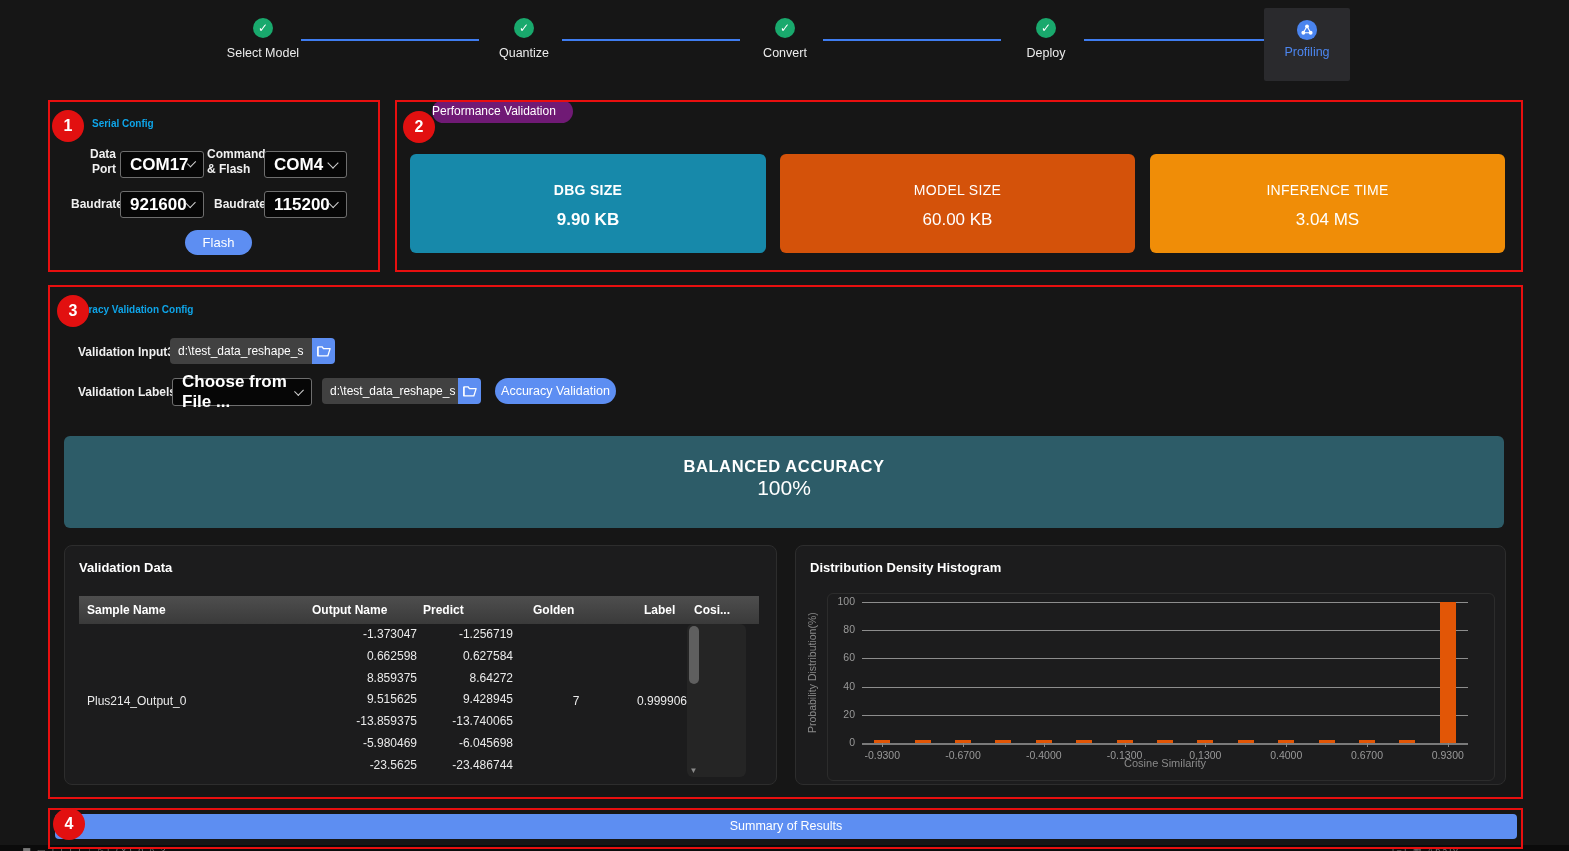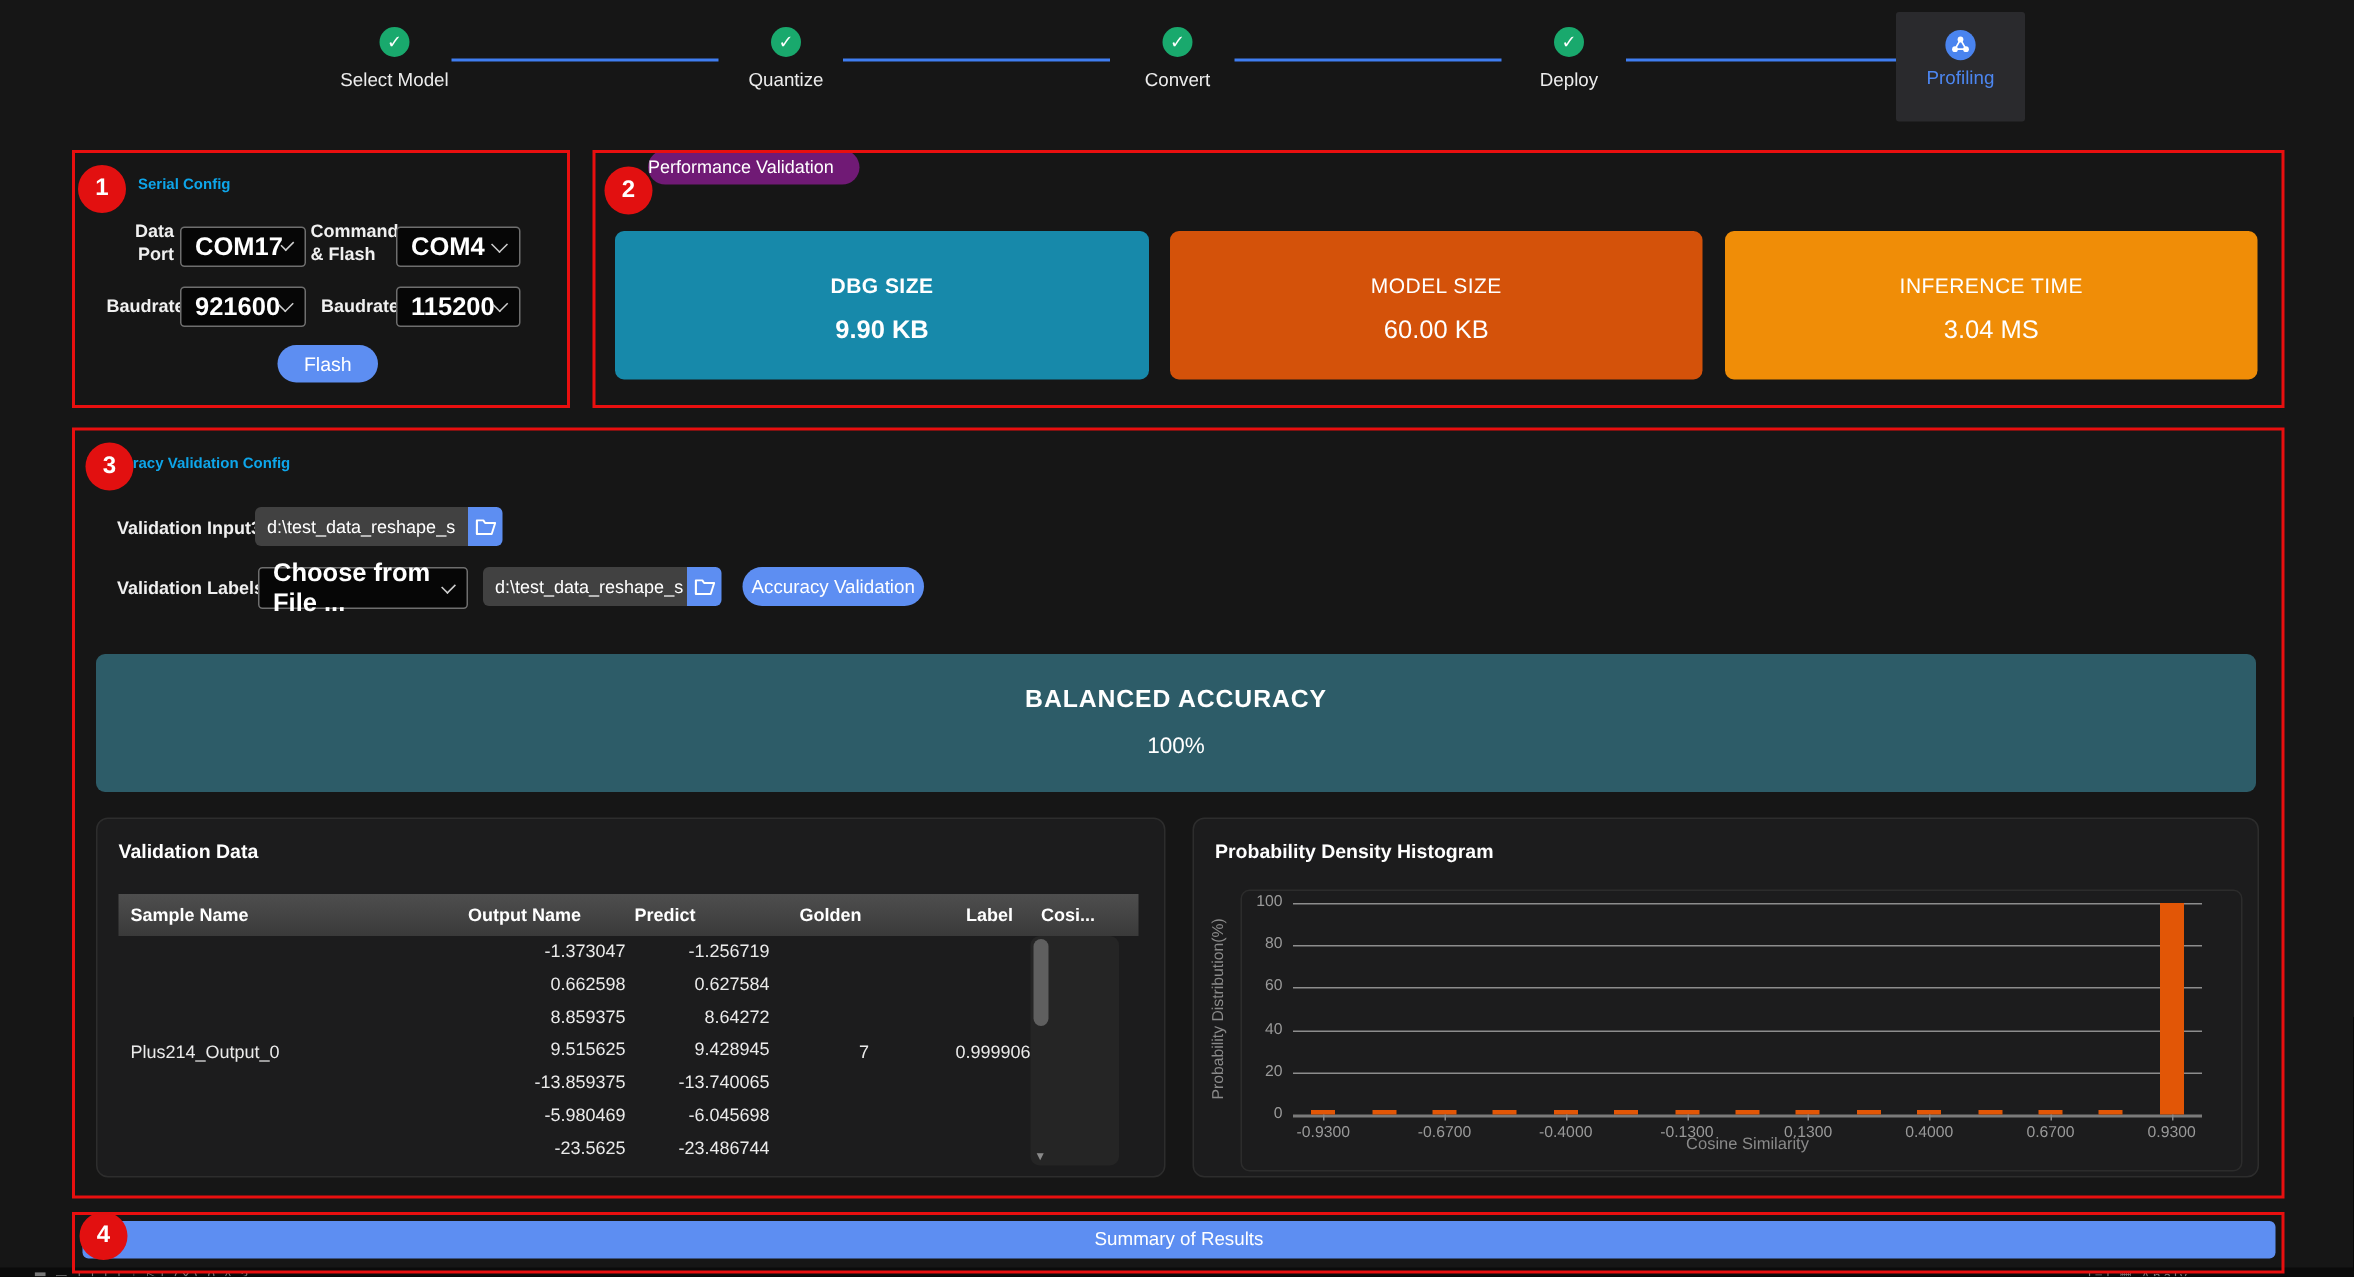--- a/index.html
+++ b/index.html
@@ -42,21 +42,21 @@
   .pv-badge{position:absolute;left:432px;top:100px;width:141px;height:23px;background:#701a75;border-radius:12px;
             color:#fff;font-size:12px;line-height:23px;}
   .card{position:absolute;top:154px;height:99px;border-radius:6px;text-align:center;color:#fff;}
   .card .ctitle{margin-top:28px;font-size:14px;letter-spacing:.3px;}
   .card .cvalue{margin-top:12px;font-size:17px;}
 
   
   .banner{position:absolute;left:64px;top:436px;width:1440px;height:92px;background:#2d5c68;border-radius:6px;
           text-align:center;color:#fff;}
   .banner .btitle{margin-top:21px;font-size:16.5px;font-weight:bold;letter-spacing:.6px;}
-  .banner .bvalue{margin-top:13px;font-size:15px;}
+  .banner .bvalue{font-size:21px;}
 
   
   .panel{position:absolute;background:#1c1c1d;border:1px solid #2d2d2d;border-radius:8px;}
   .ptitle{position:absolute;left:14px;top:14px;font-size:13px;font-weight:bold;color:#fff;}
 
   
   .vtable-head{position:absolute;left:14px;top:50px;width:680px;height:28px;
                background:linear-gradient(#4e4e4e,#3a3a3a);display:grid;
                grid-template-columns:225px 115px 96px 122px 50px 59px 13px;align-items:center;}
   .vtable-head .hc{font-size:12px;font-weight:bold;color:#fff;white-space:nowrap;}
@@ -240,21 +240,21 @@
       <div class="cellmid" style="justify-content:center;">7</div>
       <div class="cellmid" style="justify-content:center;">0.999906</div>
       <div class="scrolltrack">
         <div class="scrollthumb"></div>
         <div class="scrollarrow">▼</div>
       </div>
     </div>
   </div>
 
   <div class="panel" style="left:795px;top:545px;width:709px;height:238px;">
-    <div class="ptitle">Probability Density Histogram</div>
+    <div class="ptitle">Distribution Density Histogram</div>
     <div class="chart-frame"></div>
   </div>
   <div class="ylabel">Probability Distribution(%)</div>
   <div class="plot">
       <div class="axisline" style="top: 141px;"></div>
       <span class="ytick" style="top: 134px;">0</span>
       <div class="gridline" style="top: 112.8px;"></div>
       <span class="ytick" style="top: 105.8px;">20</span>
       <div class="gridline" style="top: 84.6px;"></div>
       <span class="ytick" style="top: 77.6px;">40</span>

